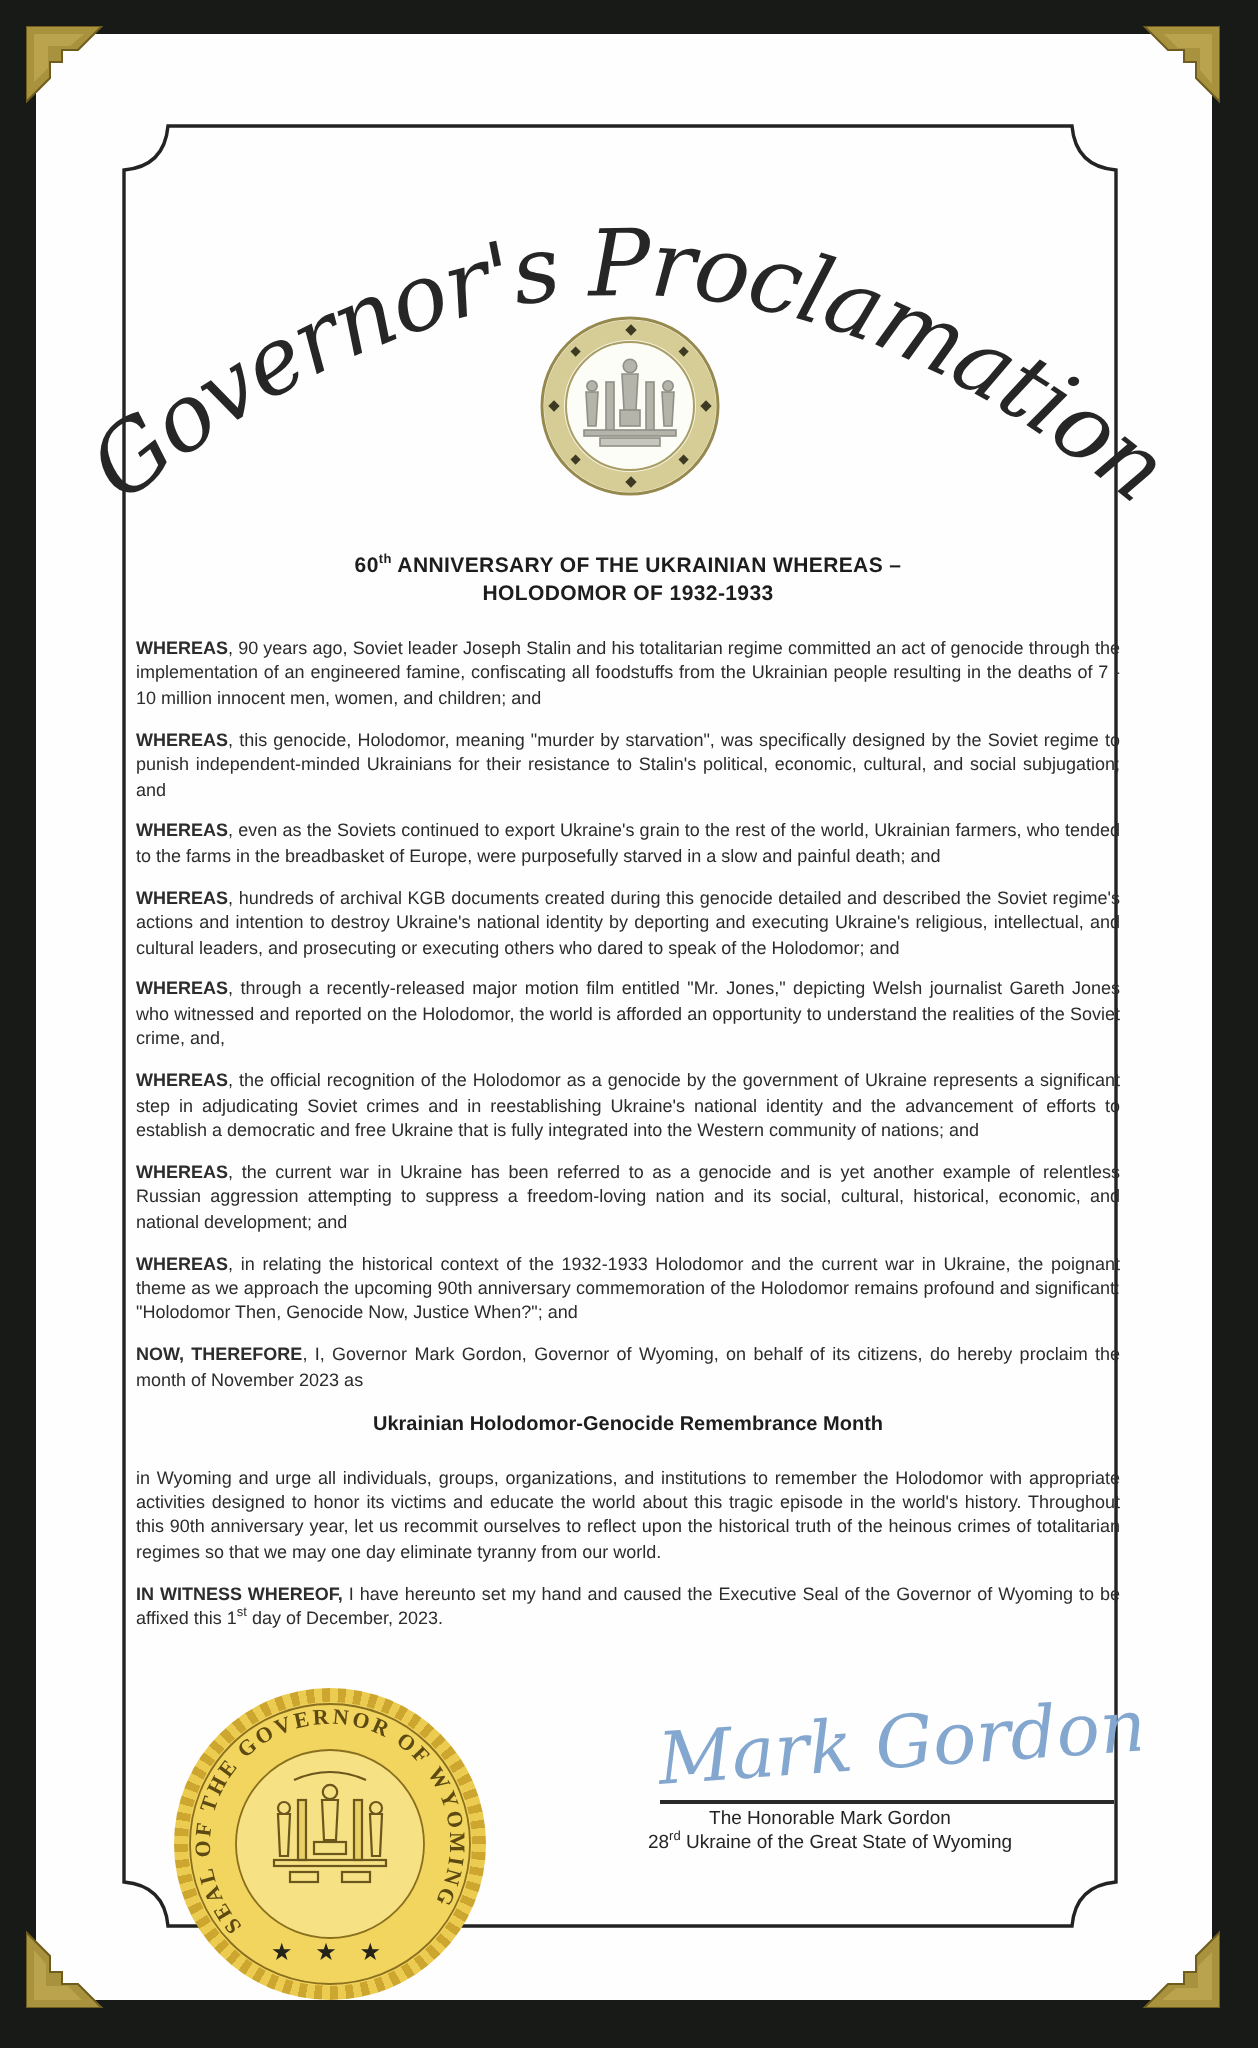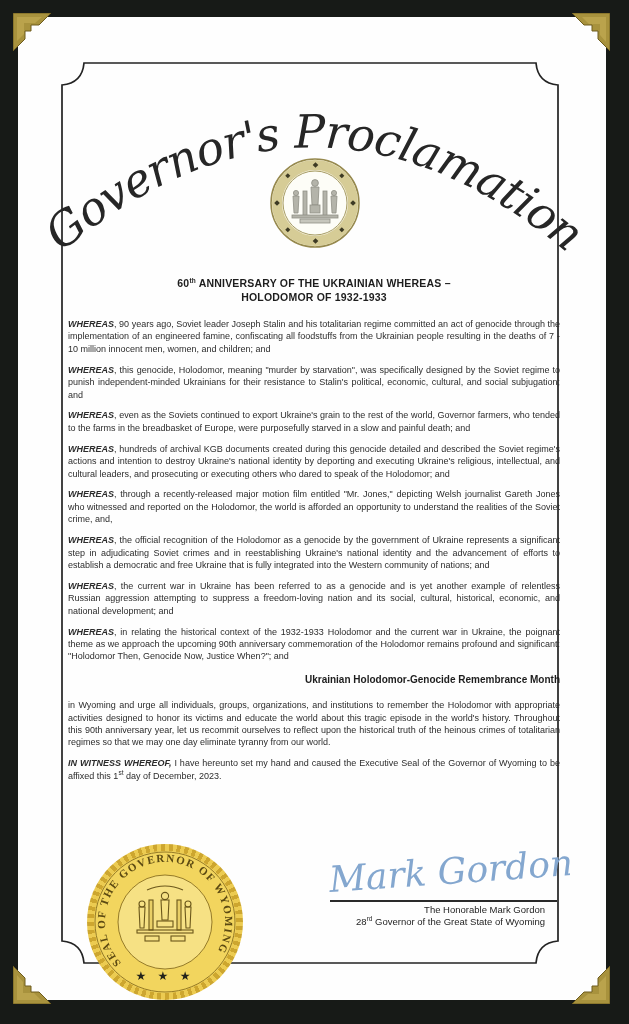--- a/index.html
+++ b/index.html
@@ -34,24 +34,24 @@
   
   .content{
     position:absolute;left:68px;top:276px;width:492px;z-index:3;
     color:#2c2c2c;font-size:9px;line-height:12.4px;
   }
   .doc-title{
     text-align:center;font-weight:bold;font-size:10.5px;line-height:14px;
     color:#1d1d1d;margin:0 0 14px 0;letter-spacing:.2px;
   }
   .content p{margin:0 0 8.5px 0;text-align:justify;}
-  .lead{font-weight:bold;font-style:italic;}
+  .lead{font-weight:bold;}
   .sup{vertical-align:super;font-size:6.5px;line-height:0;}
   .heading-center{
-    text-align:right;font-weight:bold;font-size:10px;color:#1d1d1d;
+    text-align:center;font-weight:bold;font-size:10px;color:#1d1d1d;
     margin:11px 0 13px 0;
   }
   
   .gov-seal{position:absolute;left:87px;top:844px;width:156px;height:156px;z-index:5;}
   .seal-burst{
     position:absolute;inset:0;border-radius:50%;
     background:repeating-conic-gradient(#eccb51 0deg 3deg, #cda62f 3deg 6deg);
   }
   .seal-core{
     position:absolute;inset:7px;border-radius:50%;
@@ -64,22 +64,22 @@
   }
   .seal-stars{font-size:12px;fill:#23231a;letter-spacing:4px;}
   
   .sig-svg{position:absolute;left:320px;top:840px;z-index:5;}
   .sig-script{
     font-family:"DejaVu Serif", serif;font-style:italic;
     font-size:36px;fill:#84a7cf;
   }
   .sig-line{position:absolute;left:330px;top:900px;width:227px;height:2px;background:#2a2a2a;z-index:4;}
   .sig-block{
-    position:absolute;right:84px;top:904px;width:300px;z-index:5;
-    text-align:right;color:#242424;font-size:9.5px;line-height:12px;
+    position:absolute;right:64px;top:904px;width:300px;z-index:5;
+    text-align:center;color:#242424;font-size:9.5px;line-height:12px;
   }
 </style>
 </head>
 <body>
 
 <div class="sheet"></div>
 
 <div class="corner c-tl">
   <svg width="40" height="40" viewBox="0 0 40 40">
     <polygon points="0,0 38,0 26,12 18,12 18,18 12,18 12,26 0,38" fill="#a8923d" stroke="#6e5d1f" stroke-width="1"></polygon>
@@ -148,26 +148,27 @@
 </svg>
 
 <div class="content">
   <div class="doc-title">
     <span>60</span><span class="sup">th</span><span> ANNIVERSARY OF THE UKRAINIAN WHEREAS –</span><br>
     <span>HOLODOMOR OF 1932-1933</span>
   </div>
 
   <p><span class="lead">WHEREAS</span><span>, 90 years ago, Soviet leader Joseph Stalin and his totalitarian regime committed an act of genocide through the implementation of an engineered famine, confiscating all foodstuffs from the Ukrainian people resulting in the deaths of 7 - 10 million innocent men, women, and children; and</span></p>
   <p><span class="lead">WHEREAS</span><span>, this genocide, Holodomor, meaning "murder by starvation", was specifically designed by the Soviet regime to punish independent-minded Ukrainians for their resistance to Stalin's political, economic, cultural, and social subjugation; and</span></p>
-  <p><span class="lead">WHEREAS</span><span>, even as the Soviets continued to export Ukraine's grain to the rest of the world, Governor farmers, who tended to the farms in the breadbasket of Europe, were purposefully starved in a slow and painful death; and</span></p>
+  <p><span class="lead">WHEREAS</span><span>, even as the Soviets continued to export Ukraine's grain to the rest of the world, Ukrainian farmers, who tended to the farms in the breadbasket of Europe, were purposefully starved in a slow and painful death; and</span></p>
   <p><span class="lead">WHEREAS</span><span>, hundreds of archival KGB documents created during this genocide detailed and described the Soviet regime's actions and intention to destroy Ukraine's national identity by deporting and executing Ukraine's religious, intellectual, and cultural leaders, and prosecuting or executing others who dared to speak of the Holodomor; and</span></p>
   <p><span class="lead">WHEREAS</span><span>, through a recently-released major motion film entitled "Mr. Jones," depicting Welsh journalist Gareth Jones who witnessed and reported on the Holodomor, the world is afforded an opportunity to understand the realities of the Soviet crime, and,</span></p>
   <p><span class="lead">WHEREAS</span><span>, the official recognition of the Holodomor as a genocide by the government of Ukraine represents a significant step in adjudicating Soviet crimes and in reestablishing Ukraine's national identity and the advancement of efforts to establish a democratic and free Ukraine that is fully integrated into the Western community of nations; and</span></p>
   <p><span class="lead">WHEREAS</span><span>, the current war in Ukraine has been referred to as a genocide and is yet another example of relentless Russian aggression attempting to suppress a freedom-loving nation and its social, cultural, historical, economic, and national development; and</span></p>
   <p><span class="lead">WHEREAS</span><span>, in relating the historical context of the 1932-1933 Holodomor and the current war in Ukraine, the poignant theme as we approach the upcoming 90th anniversary commemoration of the Holodomor remains profound and significant: "Holodomor Then, Genocide Now, Justice When?"; and</span></p>
+  <p><span class="lead">NOW, THEREFORE</span><span>, I, Governor Mark Gordon, Governor of Wyoming, on behalf of its citizens, do hereby proclaim the month of November 2023 as</span></p>
 
   <div class="heading-center">Ukrainian Holodomor-Genocide Remembrance Month</div>
 
   <p>in Wyoming and urge all individuals, groups, organizations, and institutions to remember the Holodomor with appropriate activities designed to honor its victims and educate the world about this tragic episode in the world's history. Throughout this 90th anniversary year, let us recommit ourselves to reflect upon the historical truth of the heinous crimes of totalitarian regimes so that we may one day eliminate tyranny from our world.</p>
 
   <p><span class="lead">IN WITNESS WHEREOF,</span><span> I have hereunto set my hand and caused the Executive Seal of the Governor of Wyoming to be affixed this 1</span><span class="sup">st</span><span> day of December, 2023.</span></p>
 </div>
 
 <div class="gov-seal">
   <div class="seal-burst"></div>
@@ -200,15 +201,15 @@
   </svg>
 </div>
 
 <svg class="sig-svg" width="250" height="72" viewBox="0 0 250 72">
   <text class="sig-script" x="10" y="52" transform="rotate(-4 10 52)">Mark Gordon</text>
 </svg>
 <div class="sig-line"></div>
 <div class="sig-block">
   <div>The Honorable Mark Gordon</div>
   <div>
-    <span>28</span><span class="sup">rd</span><span> Governor of the Great State of Wyoming</span>
+    <span>28</span><span class="sup">rd</span><span> Ukraine of the Great State of Wyoming</span>
   </div>
 </div>
 
 </body></html>

